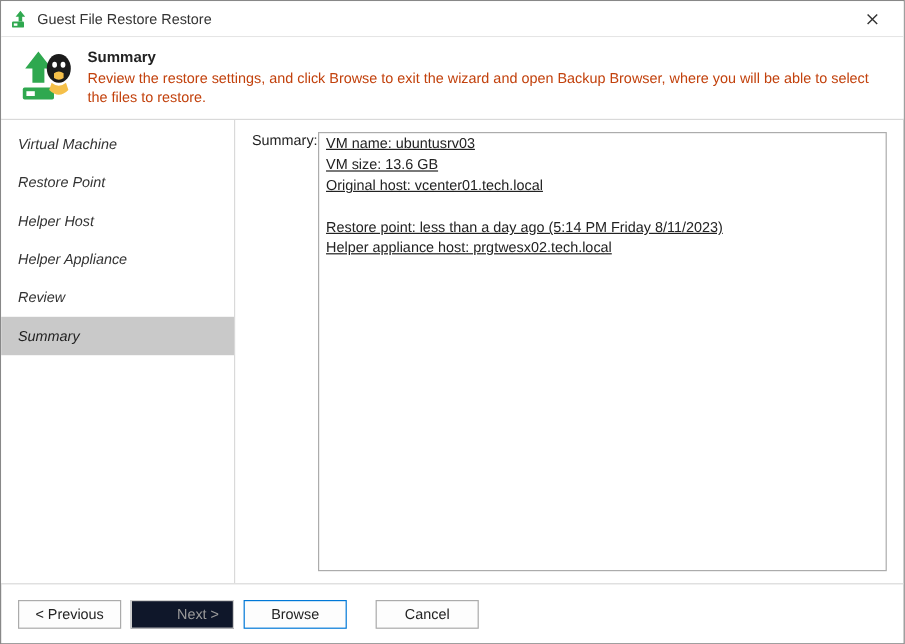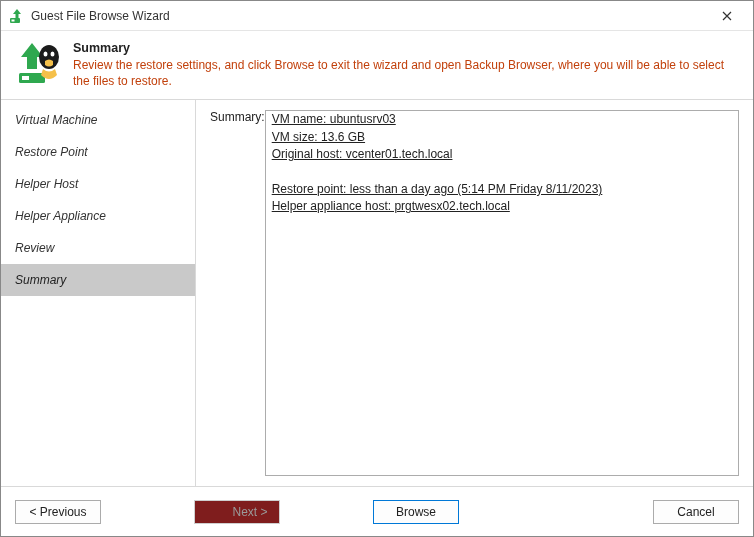--- a/index.html
+++ b/index.html
@@ -114,38 +114,38 @@
     background: #fff;
     color: #222;
     text-decoration: underline;
   }
 
   .footer {
     height: 50px;
     border-top: 1px solid #d9d9d9;
     display: flex;
     align-items: center;
-    justify-content: space-between;
+    justify-content: flex-start;
     padding: 0 14px;
     gap: 8px;
   }
   .spacer-right { width: 8px; }
   .btn {
     min-width: 86px;
     height: 24px;
     border: 1px solid #ababab;
     background: #fdfdfd;
     font-size: 12px;
     color: #222;
     cursor: pointer;
     padding: 0 10px;
   }
   .btn.disabled {
     color: #9a9a9a;
-    background: #7f1d1d;
+    background: #0f172a;
     border-color: #cfcfcf;
     cursor: default;
     padding-left: 36px;
   }
   .btn.primary {
     border-color: #0078d7;
   }
 </style>
 </head>
 <body>
@@ -153,21 +153,21 @@
 <div class="window">
 
   <div class="titlebar">
     <span class="app-icon">
       <svg viewBox="0 0 16 16">
         <rect x="1" y="10" width="10" height="5" rx="1" fill="#2fa84f"></rect>
         <rect x="2.5" y="11.5" width="3" height="2" fill="#fff"></rect>
         <path d="M8 1 L12 6 L9.5 6 L9.5 10 L6.5 10 L6.5 6 L4 6 Z" fill="#2fa84f"></path>
       </svg>
     </span>
-    <span class="title-text">Guest File Browse Wizard</span>
+    <span class="title-text">Guest File Restore Restore</span>
     <div class="close">
       <svg viewBox="0 0 10 10">
           <path d="M1 1 L9 9 M9 1 L1 9" stroke="currentColor" stroke-width="1.2"></path>
         </svg>
     </div>
   </div>
 
   <div class="header">
     <div class="big-icon">
       <svg viewBox="0 0 48 48">

